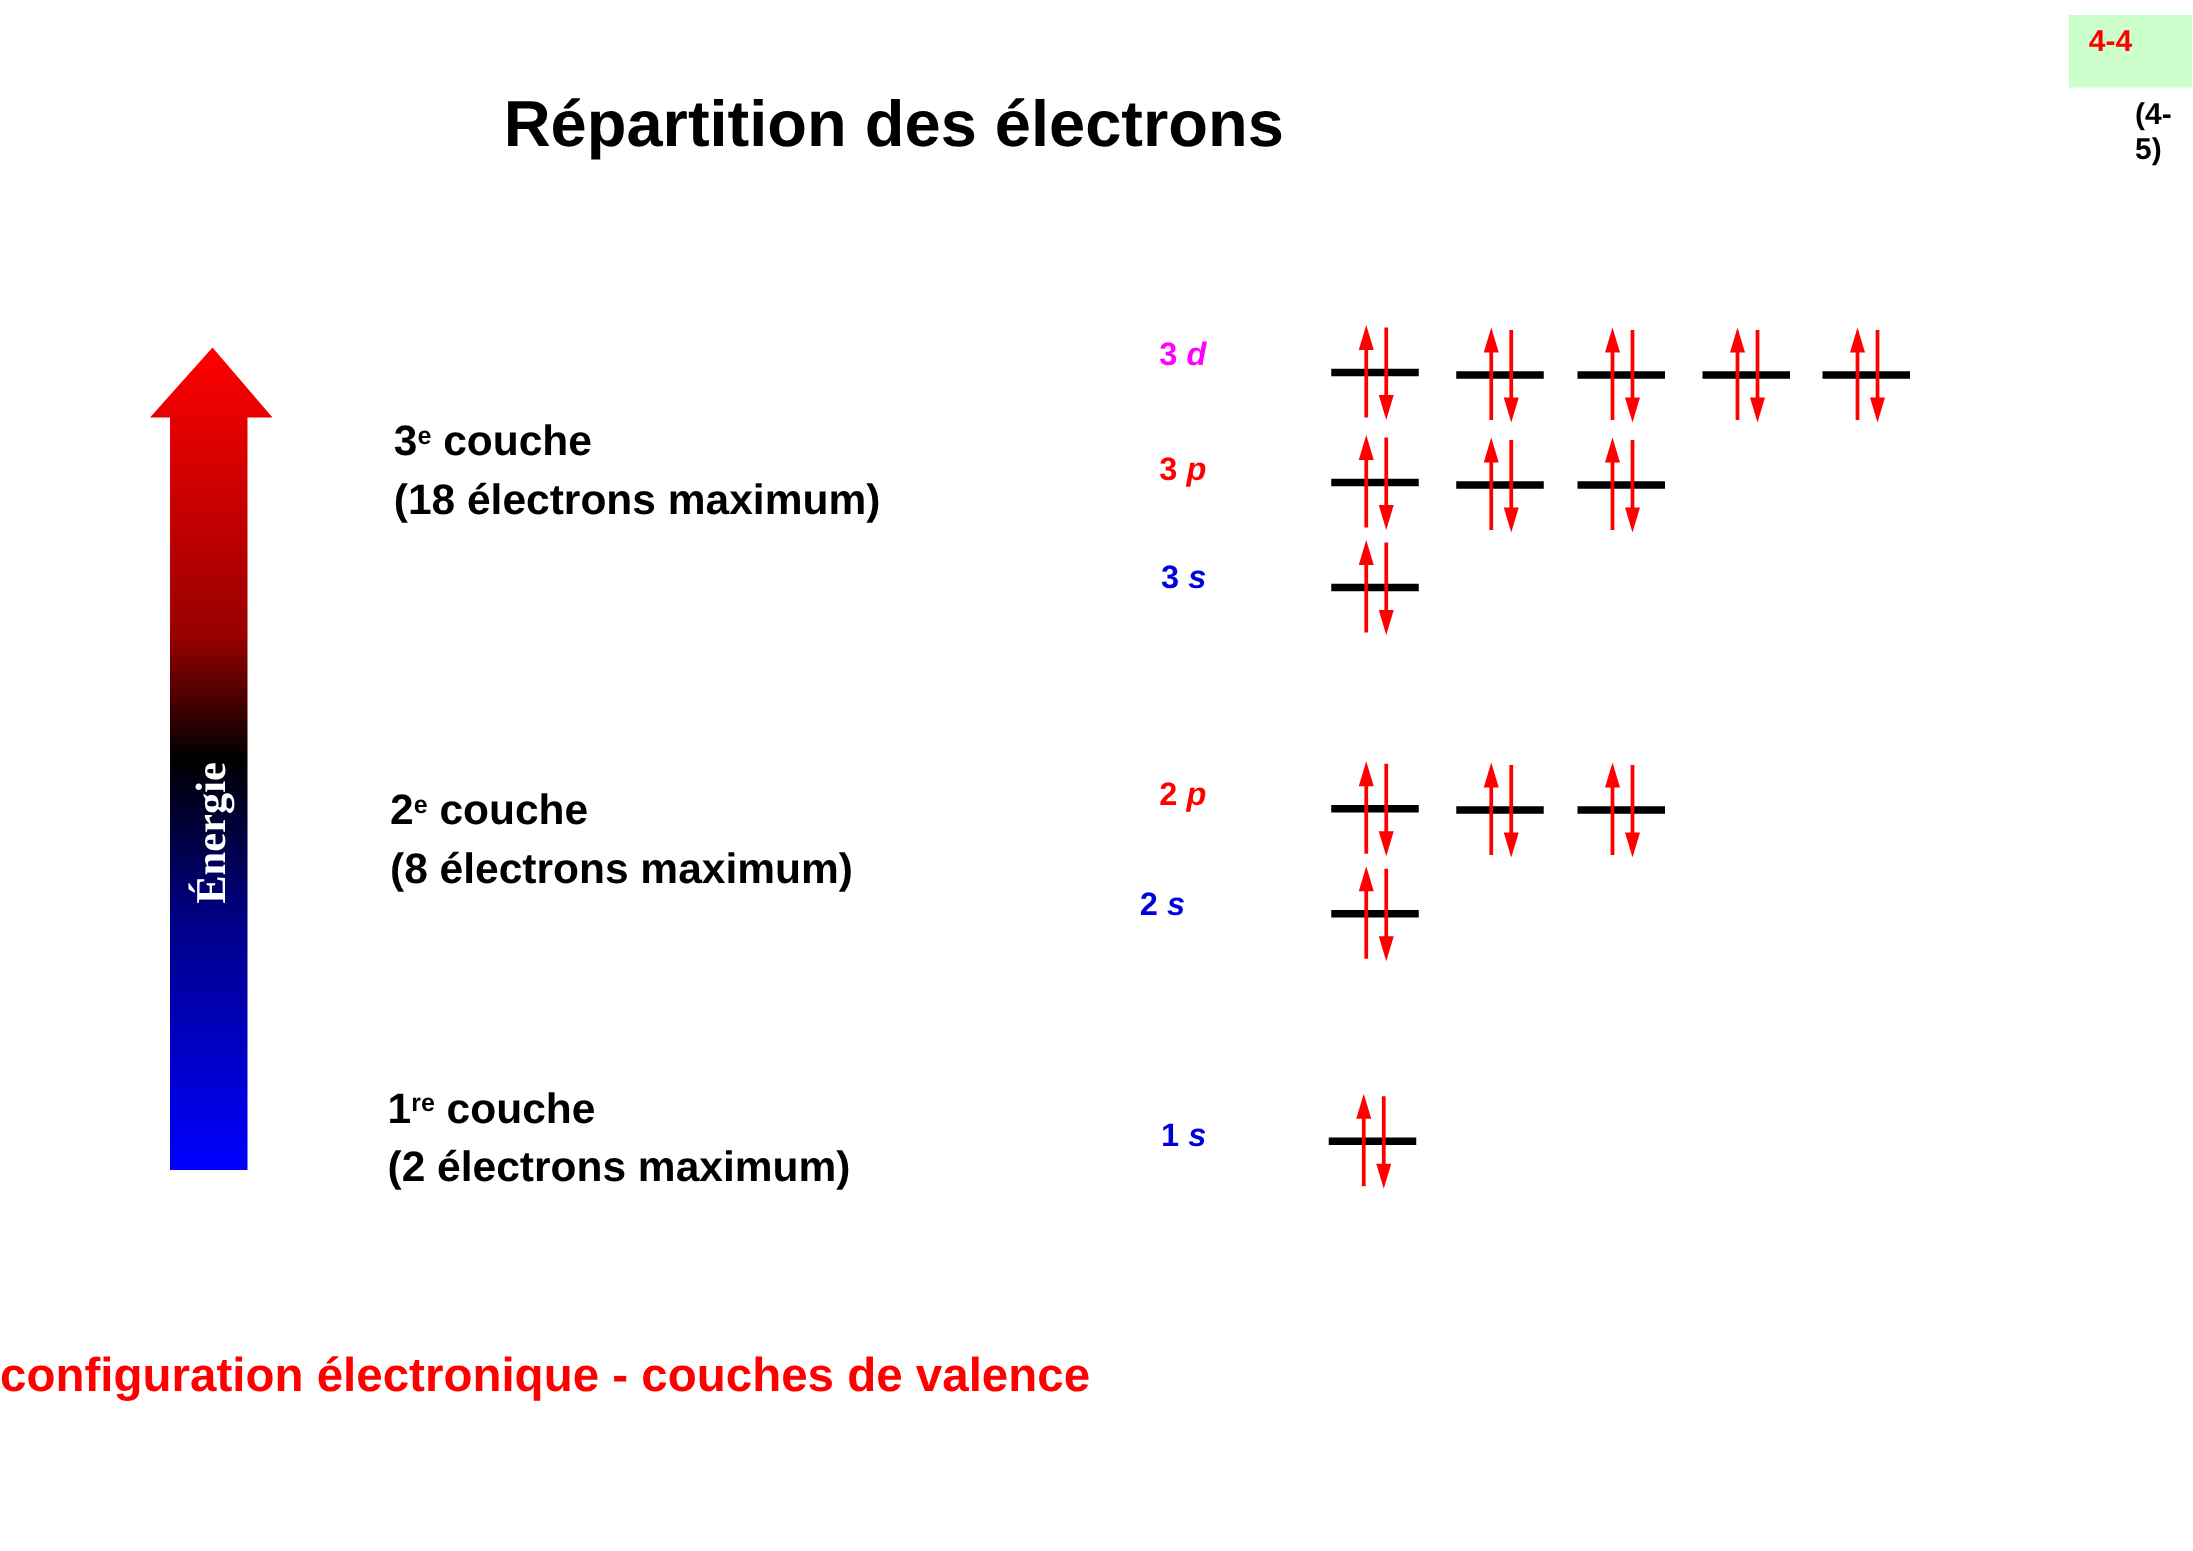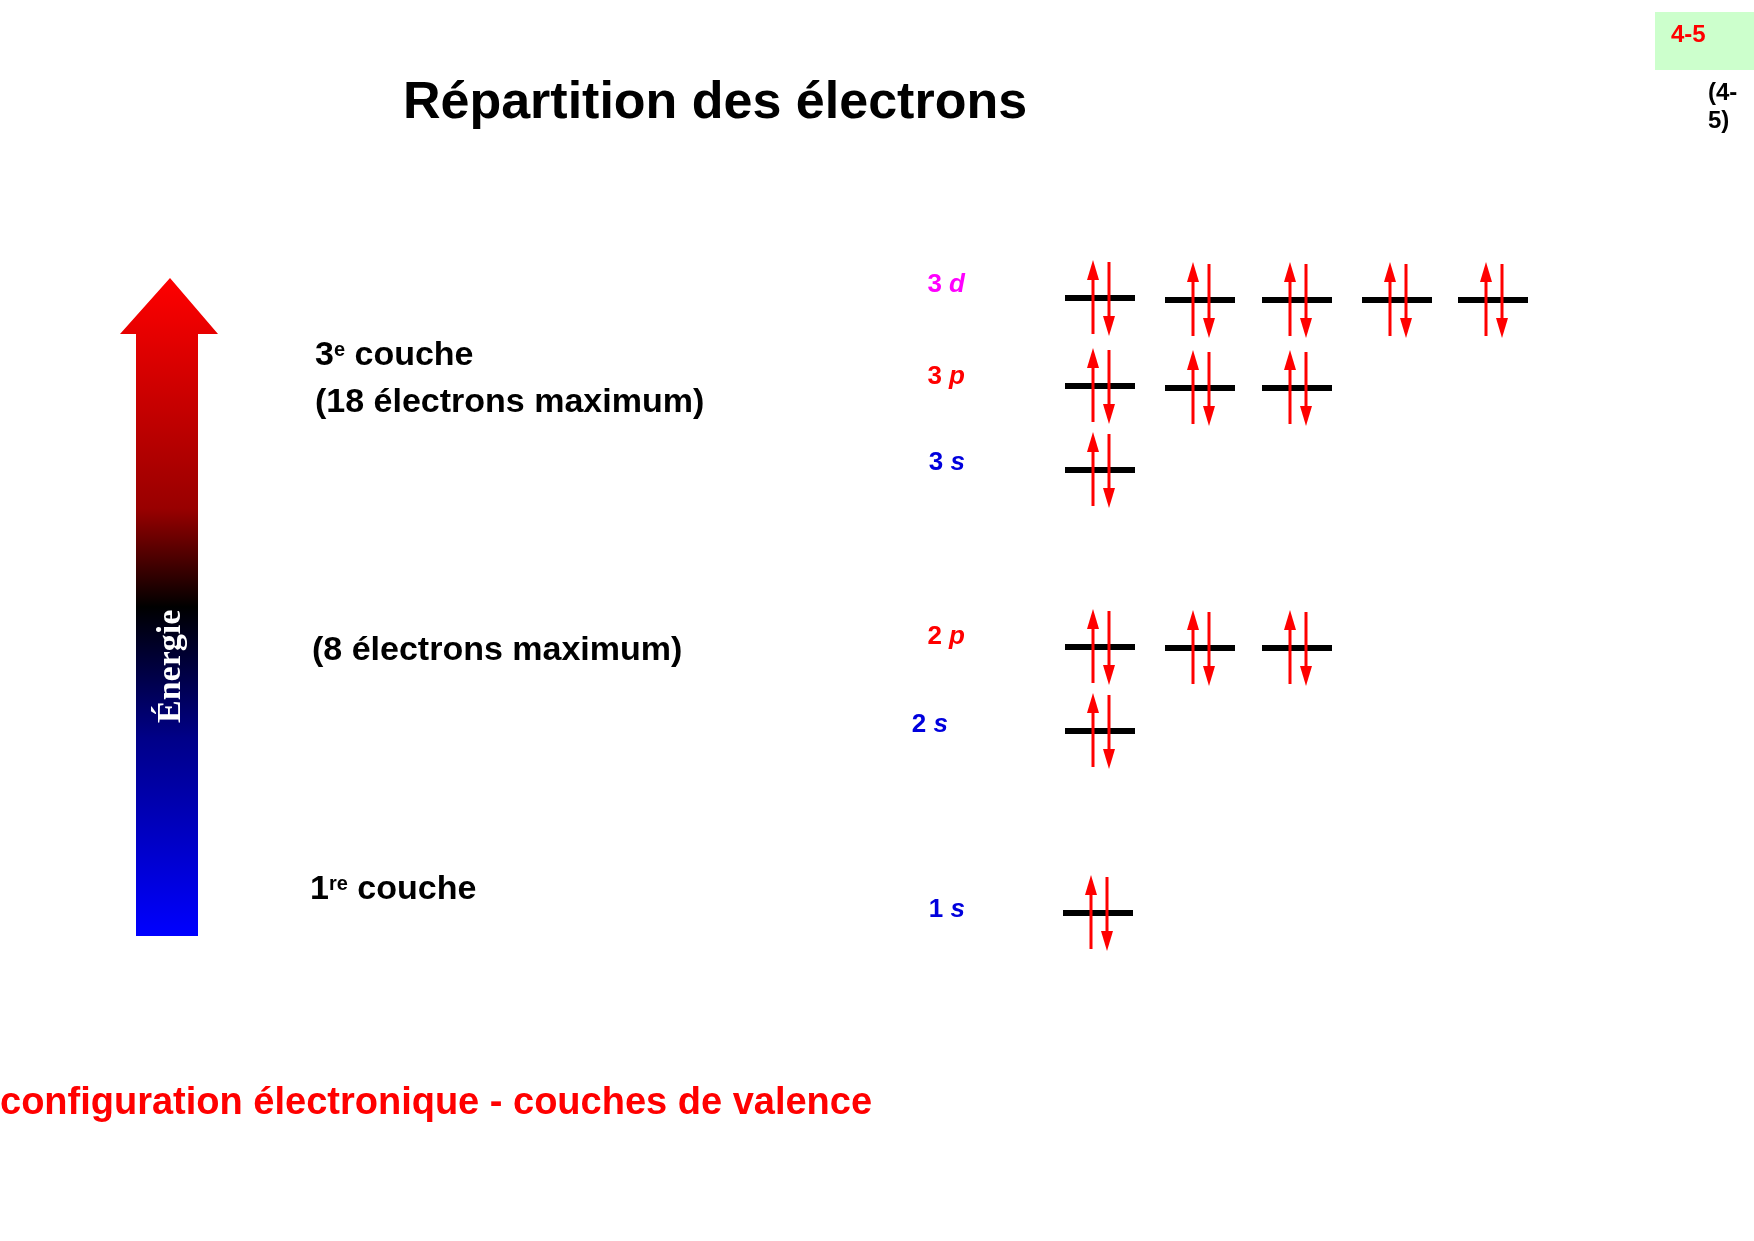--- a/index.html
+++ b/index.html
@@ -14,21 +14,21 @@
   .shell sup { font-size:20px; vertical-align:top; position:relative; top:-4px; }
   .orb { font-size:26px; width:120px; text-align:right; }
   .orb i { font-style:italic; }
   #footer { left:0; width:1600px; top:1080px; text-align:left; font-size:38px; color:#ff0000; }
   #energy-arrow { left:120px; top:278px; width:100px; height:660px; }
 </style>
 </head>
 <body>
 
 <div id="page-tag" class="abs">
-  <span>4-5</span>
+  <span>4-4</span>
 </div>
 <div id="page-ref" class="abs">(4-5)</div>
 <div id="title" class="abs">Répartition des électrons</div>
 
 <svg id="energy-arrow" class="abs" viewBox="0 0 100 660">
   <defs>
     <linearGradient id="eg" x1="0" y1="0" x2="0" y2="1">
       <stop offset="0" stop-color="#ff0000"></stop>
       <stop offset="0.35" stop-color="#990000"></stop>
       <stop offset="0.5" stop-color="#000000"></stop>
@@ -38,24 +38,26 @@
   </defs>
   <polygon points="50,0 98,56 78,56 78,658 16,658 16,56 0,56" fill="url(#eg)"></polygon>
   <text x="0" y="0" transform="translate(60,445) rotate(-90)" fill="#ffffff" font-family="'Liberation Serif', serif" font-weight="bold" font-size="34">Énergie</text>
 </svg>
 
 <div class="abs shell" style="left:315px; top:330px;">
   <div><span>3</span><sup>e</sup> <span>couche</span></div>
   <div>(18 électrons maximum)</div>
 </div>
 <div class="abs shell" style="left:312px; top:625px;">
+  <div><span>2</span><sup>e</sup> <span>couche</span></div>
   <div>(8 électrons maximum)</div>
 </div>
 <div class="abs shell" style="left:310px; top:864px;">
   <div><span>1</span><sup>re</sup> <span>couche</span></div>
+  <div>(2 électrons maximum)</div>
 </div>
 
 <div class="abs orb" style="left:845px; top:268px; color:#ff00ff;"><span>3</span> <i>d</i></div>
 <div class="abs orb" style="left:845px; top:360px; color:#ff0000;"><span>3</span> <i>p</i></div>
 <div class="abs orb" style="left:845px; top:446px; color:#0000dd;"><span>3</span> <i>s</i></div>
 <div class="abs orb" style="left:845px; top:620px; color:#ff0000;"><span>2</span> <i>p</i></div>
 <div class="abs orb" style="left:828px; top:708px; color:#0000dd;"><span>2</span> <i>s</i></div>
 <div class="abs orb" style="left:845px; top:893px; color:#0000dd;"><span>1</span> <i>s</i></div>
 
 <svg class="abs" style="left:0; top:0;" width="1754" height="1241">

